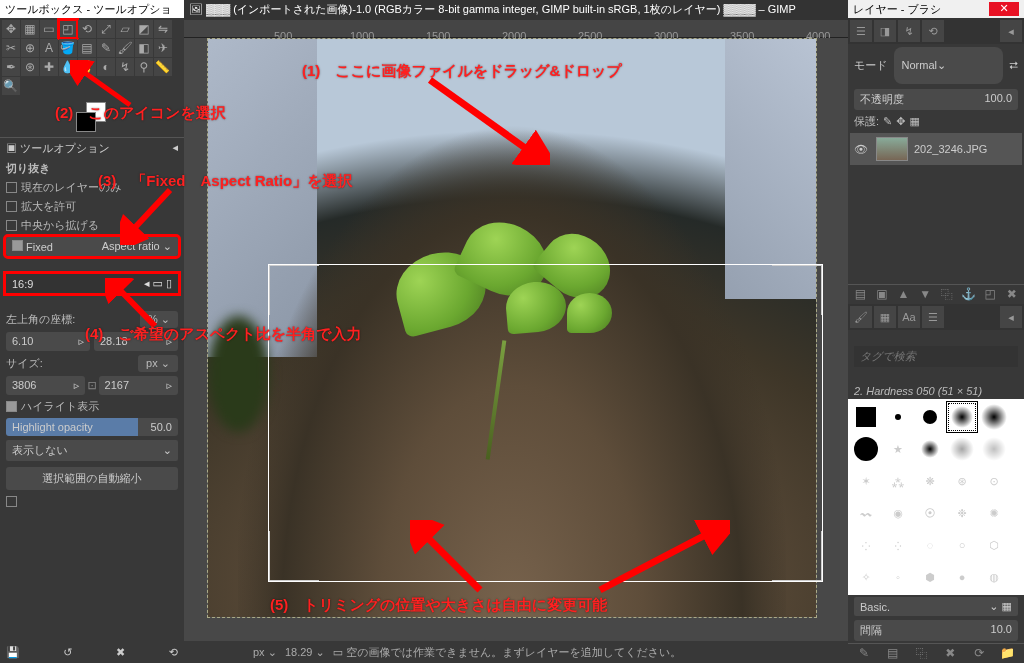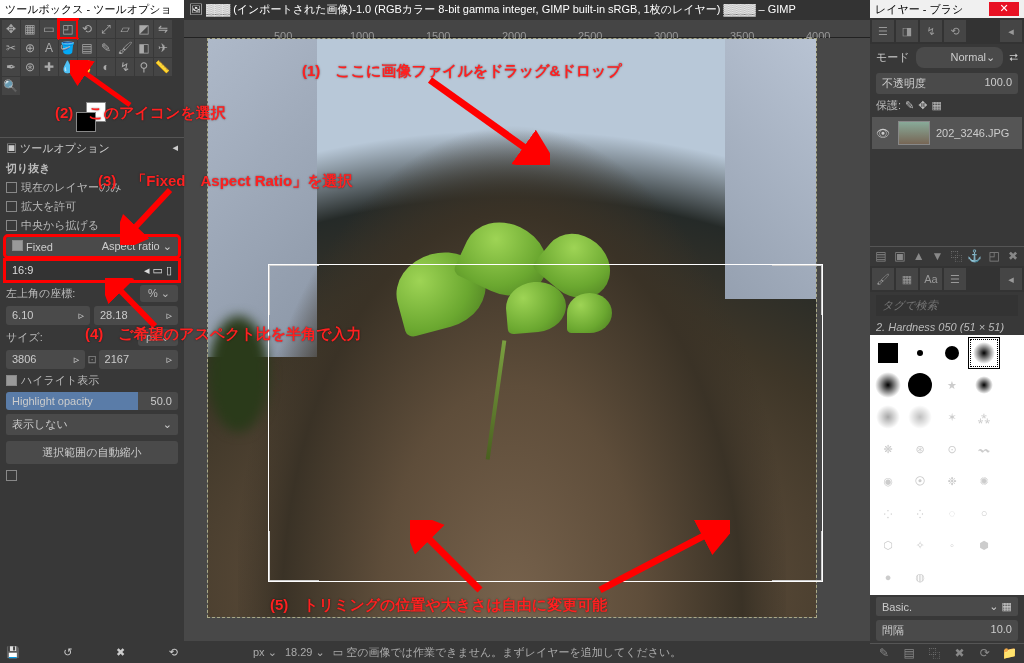--- a/index.html
+++ b/index.html
@@ -11,21 +11,21 @@
 .tool{width:18px;height:18px;background:#454545;display:flex;align-items:center;justify-content:center;color:#aaa;font-size:12px;cursor:pointer}
 .tool.sel{outline:3px solid red;outline-offset:-1px}
 .fg-bg{width:30px;height:30px;position:relative;margin:5px 0 5px 76px}
 .fg-bg .fg{width:20px;height:20px;background:#000;border:1px solid #888;position:absolute;bottom:0;left:0}
 .fg-bg .bg{width:20px;height:20px;background:#fff;border:1px solid #888;position:absolute;top:0;right:0}
 .section-hdr{padding:3px 6px;background:#383838;color:#ccc;display:flex;justify-content:space-between;border-top:1px solid #555}
 .opt-row{padding:2px 6px;display:flex;align-items:center;gap:4px;color:#bbb}
 .checkbox{width:11px;height:11px;border:1px solid #888;display:inline-block}
 .dropdown{background:#4a4a4a;padding:3px 6px;display:flex;justify-content:space-between;align-items:center;margin:2px 6px;border-radius:2px}
 .red-box{outline:3px solid red;outline-offset:0px}
-.input-field{background:#333;padding:3px 6px;margin:3px 6px;display:flex;align-items:flex-start;color:#ddd;justify-content:space-between}
+.input-field{background:#333;padding:3px 6px;margin:16px 6px;display:flex;align-items:center;color:#ddd;justify-content:space-between}
 .spin{background:#4a4a4a;padding:3px 6px;margin:2px;flex:1;display:flex;justify-content:space-between;border-radius:3px}
 .row2{display:flex;padding:0 4px;gap:0}
 .highlight-bar{background:linear-gradient(to right,#5a7ca8 77%,#4a4a4a 77%);padding:3px 6px;margin:2px 6px;display:flex;justify-content:space-between;border-radius:3px}
 .btn-auto{background:#4a4a4a;padding:4px;margin:4px 6px;text-align:center;border-radius:3px}
 .bottom-icons{display:flex;gap:4px;padding:4px 6px;margin-top:auto;justify-content:space-between}
 .center{flex:1;background:#484848;display:flex;flex-direction:column;position:relative}
 .center .title-bar{background:#333;color:#fff;height:20px}
 .menubar{display:flex;gap:2px;padding:2px 4px;background:#383838;color:#ccc}
 .menubar span{padding:2px 7px}
 .ruler-h{height:18px;background:#454545;border-bottom:1px solid #222;position:relative}
@@ -47,27 +47,27 @@
 .stem{position:absolute;left:47%;top:52%;width:4px;height:120px;background:linear-gradient(#7aa040,#4a6020);transform:rotate(8deg)}
 .crop-rect{position:absolute;left:60px;top:225px;width:555px;height:318px;border:1px solid #fff;outline:100px solid rgba(0,0,0,0.0)}
 .crop-handle{position:absolute;width:50px;height:50px;border:1px solid #ccc}
 .ch-tl{top:0;left:0;border-right:none;border-bottom:none}
 .ch-tr{top:0;right:0;border-left:none;border-bottom:none}
 .ch-bl{bottom:0;left:0;border-right:none;border-top:none}
 .ch-br{bottom:0;right:0;border-left:none;border-top:none}
 .annot{position:absolute;color:#ff2020;font-weight:bold;font-size:15px;z-index:100;text-shadow:0 0 2px rgba(0,0,0,0.5)}
 .arrow{position:absolute;z-index:99}
 .statusbar{height:22px;background:#383838;display:flex;align-items:center;padding:0 6px;gap:8px;color:#aaa;font-size:10px}
-.right-panel{width:154px;background:#383838;display:flex;flex-direction:column}
+.right-panel{width:176px;background:#383838;display:flex;flex-direction:column}
 .right-panel .title-bar{background:#f0f0f0;color:#000}
 .close-btn{background:#e81123;color:#fff;width:30px;text-align:center;margin-left:auto}
 .tabstrip{display:flex;padding:2px;gap:2px;background:#333}
 .tabstrip .tb{width:22px;height:22px;background:#454545;display:flex;align-items:center;justify-content:center;color:#999}
 .mode-row{display:flex;padding:3px 6px;align-items:center;gap:6px}
-.mode-dd{background:#4a4a4a;padding:4px 8px;border-radius:8px;flex:1;display:flex;justify-content:flex-end}
+.mode-dd{background:#4a4a4a;padding:12px 8px;border-radius:8px;flex:1;display:flex;justify-content:flex-start}
 .opacity-bar{background:#4a4a4a;padding:3px 6px;margin:2px 6px;display:flex;justify-content:space-between;border-radius:3px}
 .layer-row{display:flex;align-items:center;padding:4px;gap:6px;background:#555;margin:2px}
 .layer-thumb{width:32px;height:24px;background:linear-gradient(#8a9,#765);border:1px solid #888}
 .eye{width:16px;color:#ccc}
 .brush-panel{flex:1;display:flex;flex-direction:column;margin-top:auto}
 .brush-grid{background:#fff;flex:1;display:flex;flex-wrap:wrap;padding:2px;gap:0;overflow:hidden;align-content:flex-start}
 .brush{width:32px;height:32px;border:1px solid transparent;display:flex;align-items:center;justify-content:center}
 .brush.sel{border:1px solid #000;outline:1px dotted #000;outline-offset:-3px}
 .bcircle{border-radius:50%;background:#000}
 .bsoft{border-radius:50%;background:radial-gradient(#000,transparent 70%)}

